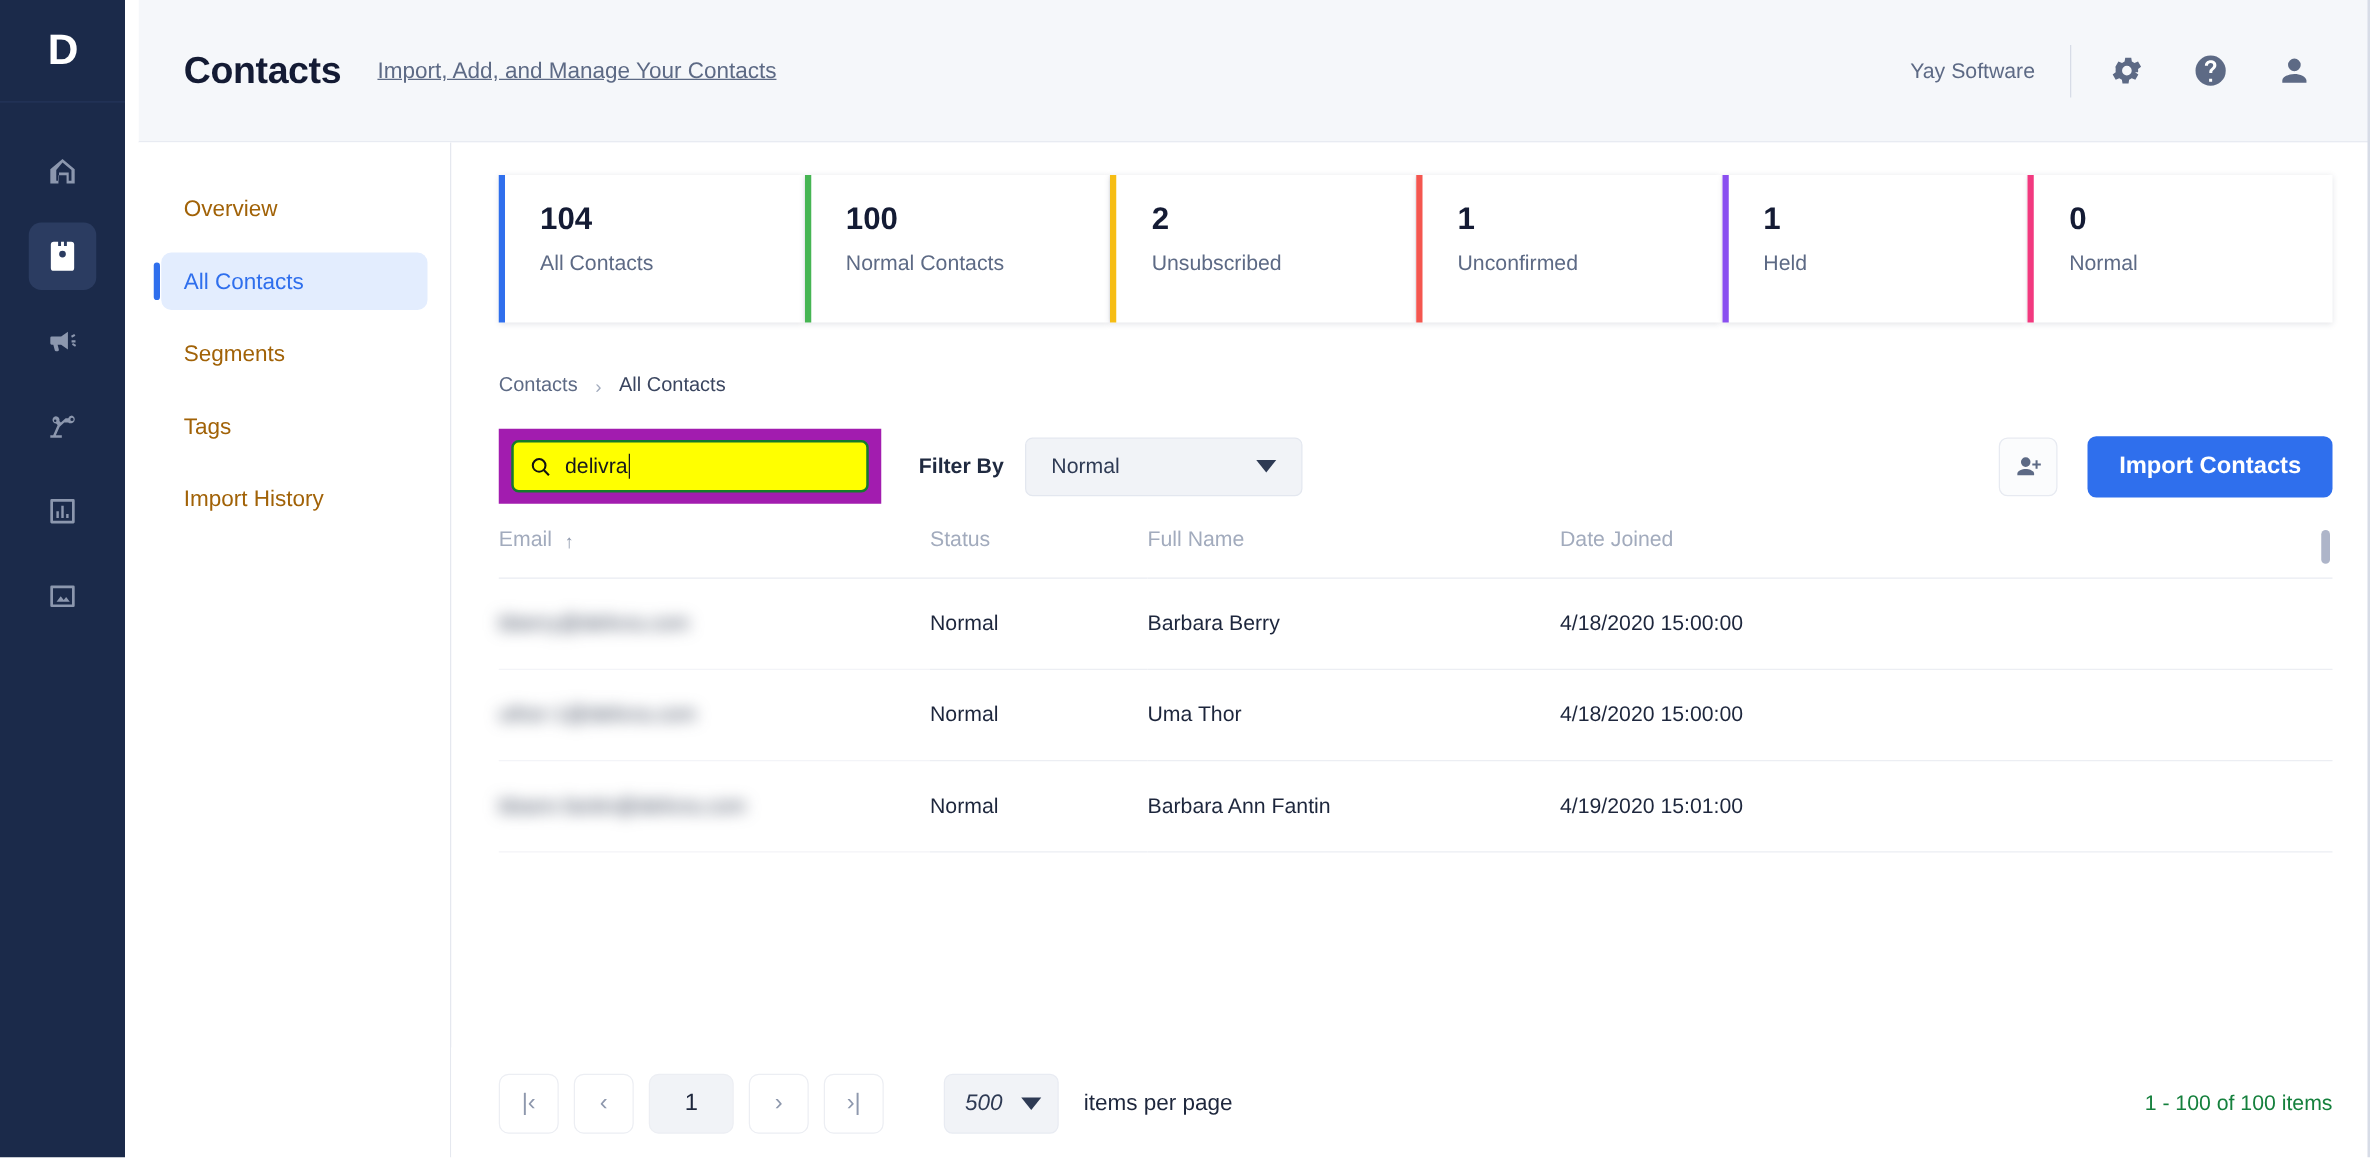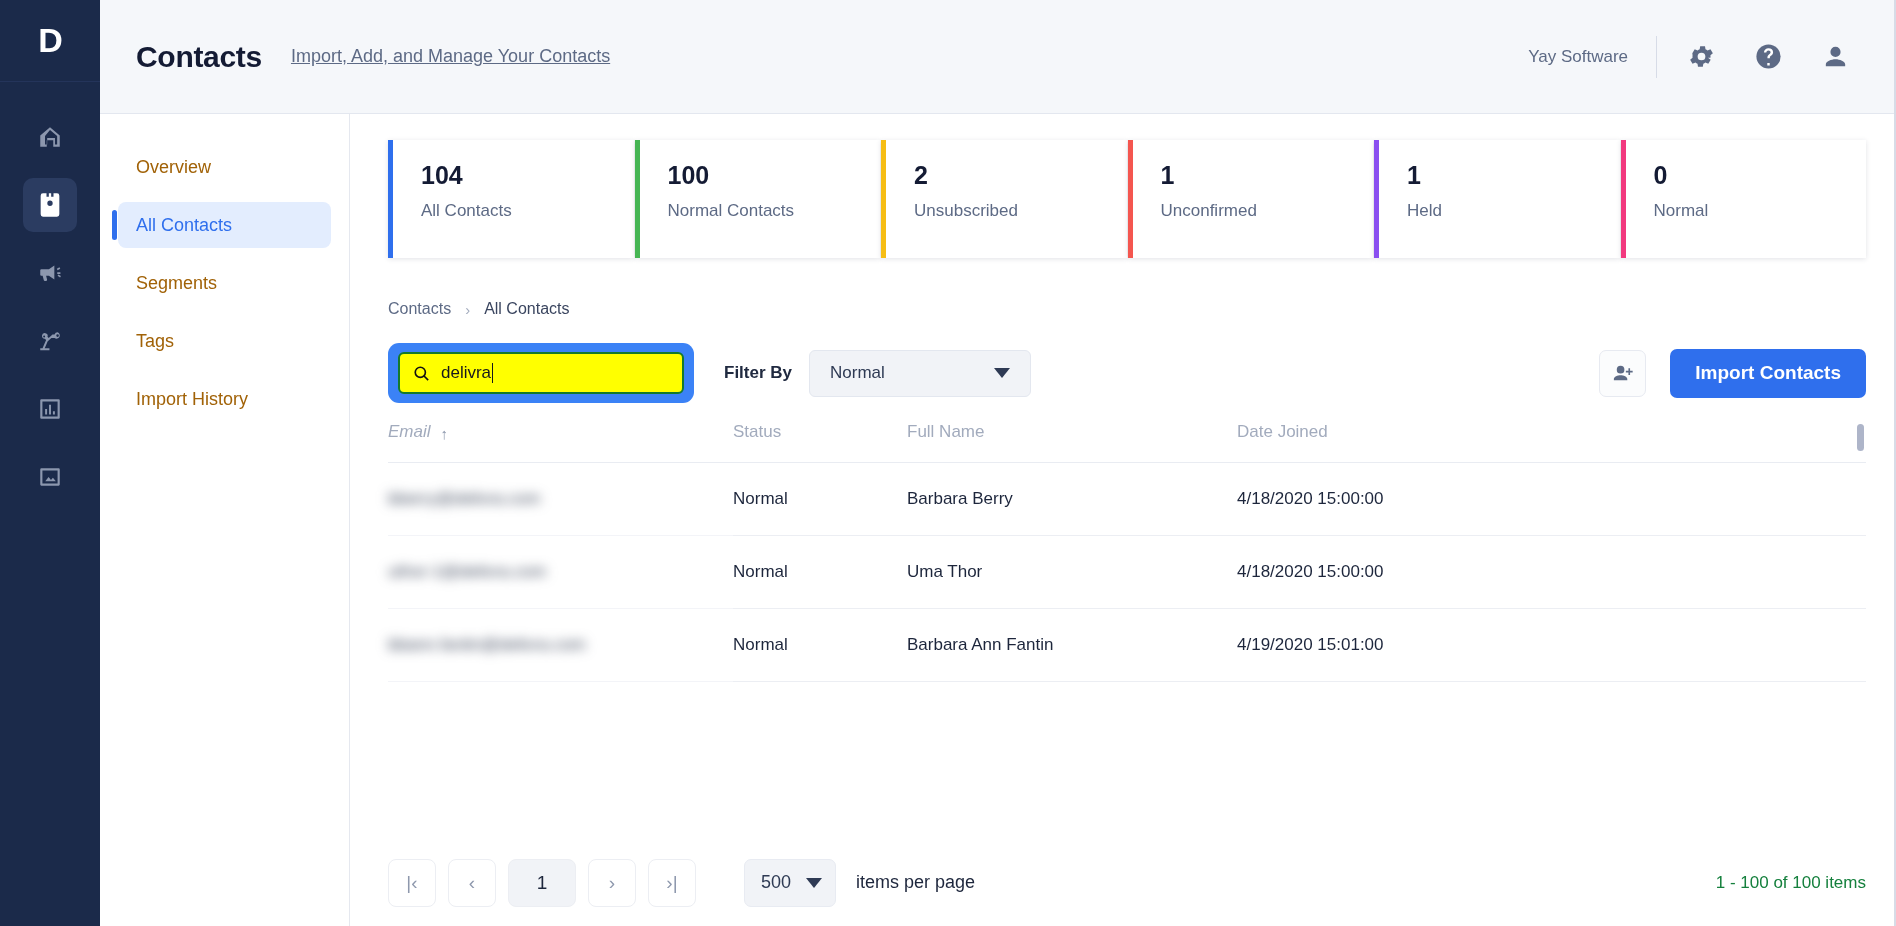--- a/index.html
+++ b/index.html
@@ -30,21 +30,21 @@
     width: 54px; height: 54px; border-radius: 10px;
     display: flex; align-items: center; justify-content: center;
     cursor: pointer;
   }
   .rail-item.active { background: #2b3c61; }
   .rail-item svg { display: block; }
   .rail-item .ic { fill: #8c97ae; }
   .rail-item.active .ic { fill: #ffffff; }
 
   
-  .right { flex: 1; display: flex; flex-direction: column; min-width: 0; position: relative;}
+  .right { flex: 1; display: flex; flex-direction: column; min-width: 0; position: relative; padding-left: 11px;}
 
   
   .topbar {
     height: 114px; flex: 0 0 114px;
     background: #f5f7fa;
     border-bottom: 1px solid #e3e7ef;
     display: flex; align-items: center;
     padding: 0 46px 0 36px;
   }
   .page-title { font-size: 30px; font-weight: bold; color: #141b34; letter-spacing: -0.3px; }
@@ -103,24 +103,23 @@
 
   
   .breadcrumb { margin-top: 42px; display: flex; align-items: center; font-size: 16px; color: #5d6a85; }
   .crumb { cursor: pointer; }
   .crumb-sep { margin: 0 14px; color: #a2abbd; font-size: 15px; }
   .crumb-current { color: #3a455f; }
 
   
   .toolbar { margin-top: 24px; display: flex; align-items: center; height: 62px; }
   .search-highlight {
-    background: #3b82f6;
+    background: #a21caf;
     padding: 9px 10px;
     display: inline-block;
-    border-radius: 11px;
   }
   .search-box {
     width: 286px; height: 42px;
     border: 2px solid #147a2b;
     border-radius: 6px;
     background: #ffff00;
     display: flex; align-items: center;
     padding: 0 12px;
   }
   .search-box svg { fill: none; stroke: #111; stroke-width: 2.1; flex: 0 0 auto; }
@@ -162,21 +161,21 @@
 
   
   .table-wrap { margin-top: 18px; position: relative; }
   table { width: 100%; border-collapse: collapse; table-layout: fixed; }
   th {
     text-align: left; font-weight: normal;
     font-size: 17px; color: #a2abbd;
     padding: 0 0 20px 0;
     border-bottom: 1px solid #e9ecf2;
   }
-  th .sortcap { display: inline-flex; align-items: flex-end; gap: 10px; cursor: pointer; font-style: italic; }
+  th .sortcap { display: inline-flex; align-items: flex-end; gap: 10px; cursor: pointer; }
   .sort-arrow { font-size: 15px; color: #8e98ad; }
   td {
     font-size: 17px; color: #1d263c;
     height: 73px; vertical-align: middle;
     border-bottom: 1px solid #eceef3;
   }
   .col-email { width: 345px; }
   .col-status { width: 174px; }
   .col-name { width: 330px; }
   .col-date { width: auto; }
@@ -213,21 +212,21 @@
     margin-right: 12px;
     font-family: "Liberation Sans", sans-serif;
   }
   .pg-btn.current { background: #f1f3f7; color: #1d263c; width: 68px; }
   .pp-select {
     margin-left: 36px;
     width: 92px; height: 48px;
     background: #f1f3f7; border: 1px solid #e8ebf2; border-radius: 7px;
     display: flex; align-items: center; justify-content: space-between;
     padding: 0 13px 0 16px;
-    font-size: 18px; color: #2e3a54; cursor: pointer;
+    font-size: 18px; color: #2e3a54; cursor: pointer; font-style: italic;
   }
   .pp-label { margin-left: 20px; font-size: 18px; color: #1d263c; }
   .pg-spacer { flex: 1; }
   .pg-range { font-size: 17px; color: #15803d; }
 
   .edge-right { position:absolute; top:0; right:0; width:2px; height:926px; background:#d7dce7; }
 </style>
 </head>
 <body>
 

